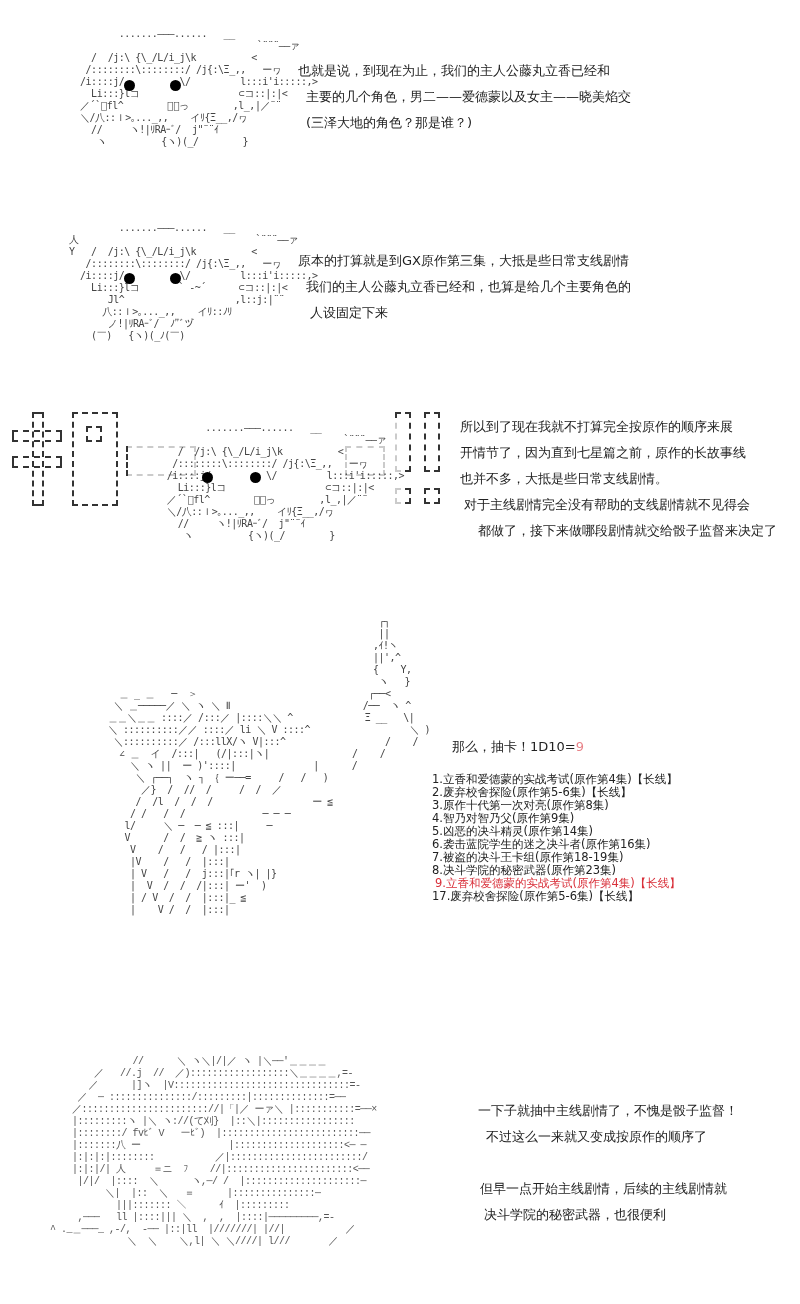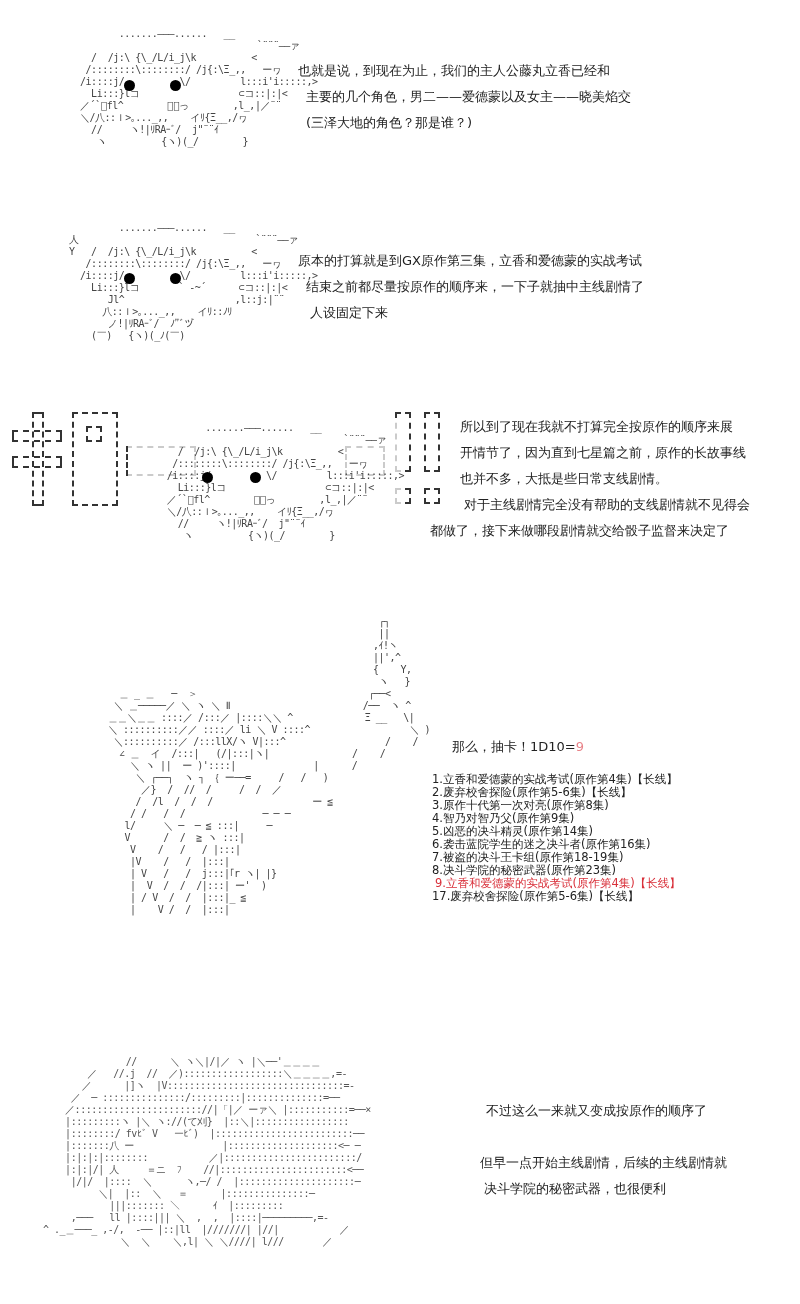--- a/index.html
+++ b/index.html
@@ -52,22 +52,22 @@
      /::::::::\::::::::/ /j{:\Ξ_,,   ーヮ
     /i::::j/          \/         l:::i'i:::::,&gt;
       Li:::}lコ       ` -~´      ⊂コ::|:|&lt;
          Jl^                    ,l::j:|¨¨
         八::ｌ&gt;｡..._,,    イﾘ::ﾉﾘ
          ノ!|ﾘRAｰﾞ/  ﾉ"ﾞヅ
       (￣)   {ヽ)(_ﾉ(￣)</pre>
   <span class="eye" style="left:124px;top:83px;"></span>
   <span class="eye" style="left:170px;top:83px;"></span>
   <div class="txt" style="left:298px;top:58px;">
-    <div>原本的打算就是到GX原作第三集，立香和爱德蒙的实战考试</div>
-    <div style="padding-left:8px;">结束之前都尽量按原作的顺序来，一下子就抽中主线剧情了</div>
+    <div>原本的打算就是到GX原作第三集，大抵是些日常支线剧情</div>
+    <div style="padding-left:8px;">我们的主人公藤丸立香已经和，也算是给几个主要角色的</div>
     <div style="padding-left:12px;">人设固定下来</div>
   </div>
 </section>
 
 <section class="panel" style="top:390px;height:200px;">
 
   <div style="position:absolute;left:12px;top:22px;width:50px;height:94px;">
     <div class="bigchar" style="left:20px;top:0;width:12px;height:94px;"></div>
     <div class="bigchar" style="left:0;top:18px;width:50px;height:12px;"></div>
     <div class="bigchar" style="left:0;top:44px;width:50px;height:12px;"></div>
@@ -92,21 +92,21 @@
        ＼/八::ｌ&gt;｡..._,,    イﾘ{Ξ__,/ヮ
          //     ヽ!|ﾘRAｰﾞ/  j"¨¨ｲ
           ヽ          {ヽ)(_/        }</pre>
   <span class="eye" style="left:202px;top:82px;"></span>
   <span class="eye" style="left:250px;top:82px;"></span>
   <div class="txt" style="left:430px;top:24px;">
     <div style="padding-left:30px;">所以到了现在我就不打算完全按原作的顺序来展</div>
     <div style="padding-left:30px;">开情节了，因为直到七星篇之前，原作的长故事线</div>
     <div style="padding-left:30px;">也并不多，大抵是些日常支线剧情。</div>
     <div style="padding-left:34px;">对于主线剧情完全没有帮助的支线剧情就不见得会</div>
-    <div style="padding-left:0;">都做了，接下来做哪段剧情就交给骰子监督来决定了</div>
+    <div style="padding-left:0;margin-left:48px;">都做了，接下来做哪段剧情就交给骰子监督来决定了</div>
   </div>
 </section>
 
 <section class="panel" style="top:590px;height:420px;">
   <pre class="aa" style="left:90px;top:8px;">                                                 ┌┐
                                                  ||
                                                 ,ｲ!ヽ
                                                 ||',^
                                                 {    Y,
                                                  ヽ   }
@@ -140,37 +140,38 @@
     <div>5.凶恶的决斗精灵(原作第14集)</div>
     <div>6.袭击蓝院学生的迷之决斗者(原作第16集)</div>
     <div>7.被盗的决斗王卡组(原作第18-19集)</div>
     <div>8.决斗学院的秘密武器(原作第23集)</div>
     <div class="red" style="padding-left:3px;">9.立香和爱德蒙的实战考试(原作第4集)【长线】</div>
     <div>17.废弃校舍探险(原作第5-6集)【长线】</div>
   </div>
 </section>
 
 <section class="panel" style="top:1010px;height:294px;">
-  <pre class="aa" style="left:14px;top:28px;color:#555;">                 //      ＼ ヽ＼|/|／ ヽ |＼──'＿＿＿＿
+  <pre class="aa" style="left:21px;top:28px;color:#555;font-family:Liberation Mono, monospace;">                 //      ＼ ヽ＼|/|／ ヽ |＼──'＿＿＿＿
           ／   //.j  //  ／)::::::::::::::::::＼＿＿＿＿,=-
          ／      |]ヽ  |V::::::::::::::::::::::::::::::::=-
        ／  ─ :::::::::::::::/:::::::::|::::::::::::::=──
       ／::::::::::::::::::::::://|「|／ ーァ＼ |:::::::::::=──×
       |:::::::::ヽ |＼ ヽ://(て刈}  |::＼|:::::::::::::::::
       |::::::::/ fvﾋﾞ V   ーﾋﾞ)  |:::::::::::::::::::::::::──
       |:::::::八 ー                |::::::::::::::::::::&lt;─ ─
       |:|:|:|::::::::           ／|::::::::::::::::::::::::/
       |:|:|/| 人     ＝ニ  ﾌ    //|:::::::::::::::::::::::&lt;──
        |/|/  |::::  ＼      ヽ,─/ /  |:::::::::::::::::::::─
             ＼|  |::  ＼   ＝      |:::::::::::::::─
               |||::::::: ＼      ｲ  |:::::::::
        ,───   ll |::::||| ＼  ,  ,  |::::|─────────,=-
   ^ ._＿───_ ,-/,  -── |::|ll  |///////| |//|           ／
                 ＼  ＼    ＼,l| ＼ ＼////| l///       ／</pre>
   <div class="txt" style="left:478px;top:88px;">
+    <div>一下子就抽中主线剧情了，不愧是骰子监督！</div>
     <div style="padding-left:8px;">不过这么一来就又变成按原作的顺序了</div>
     <div></div>
     <div style="padding-left:2px;">但早一点开始主线剧情，后续的主线剧情就</div>
     <div style="padding-left:6px;">决斗学院的秘密武器，也很便利</div>
   </div>
 </section>
 
 <div class="watermark">
   <span class="wm-leaf"></span>
   <span class="wm-title">动漫之家</span>

